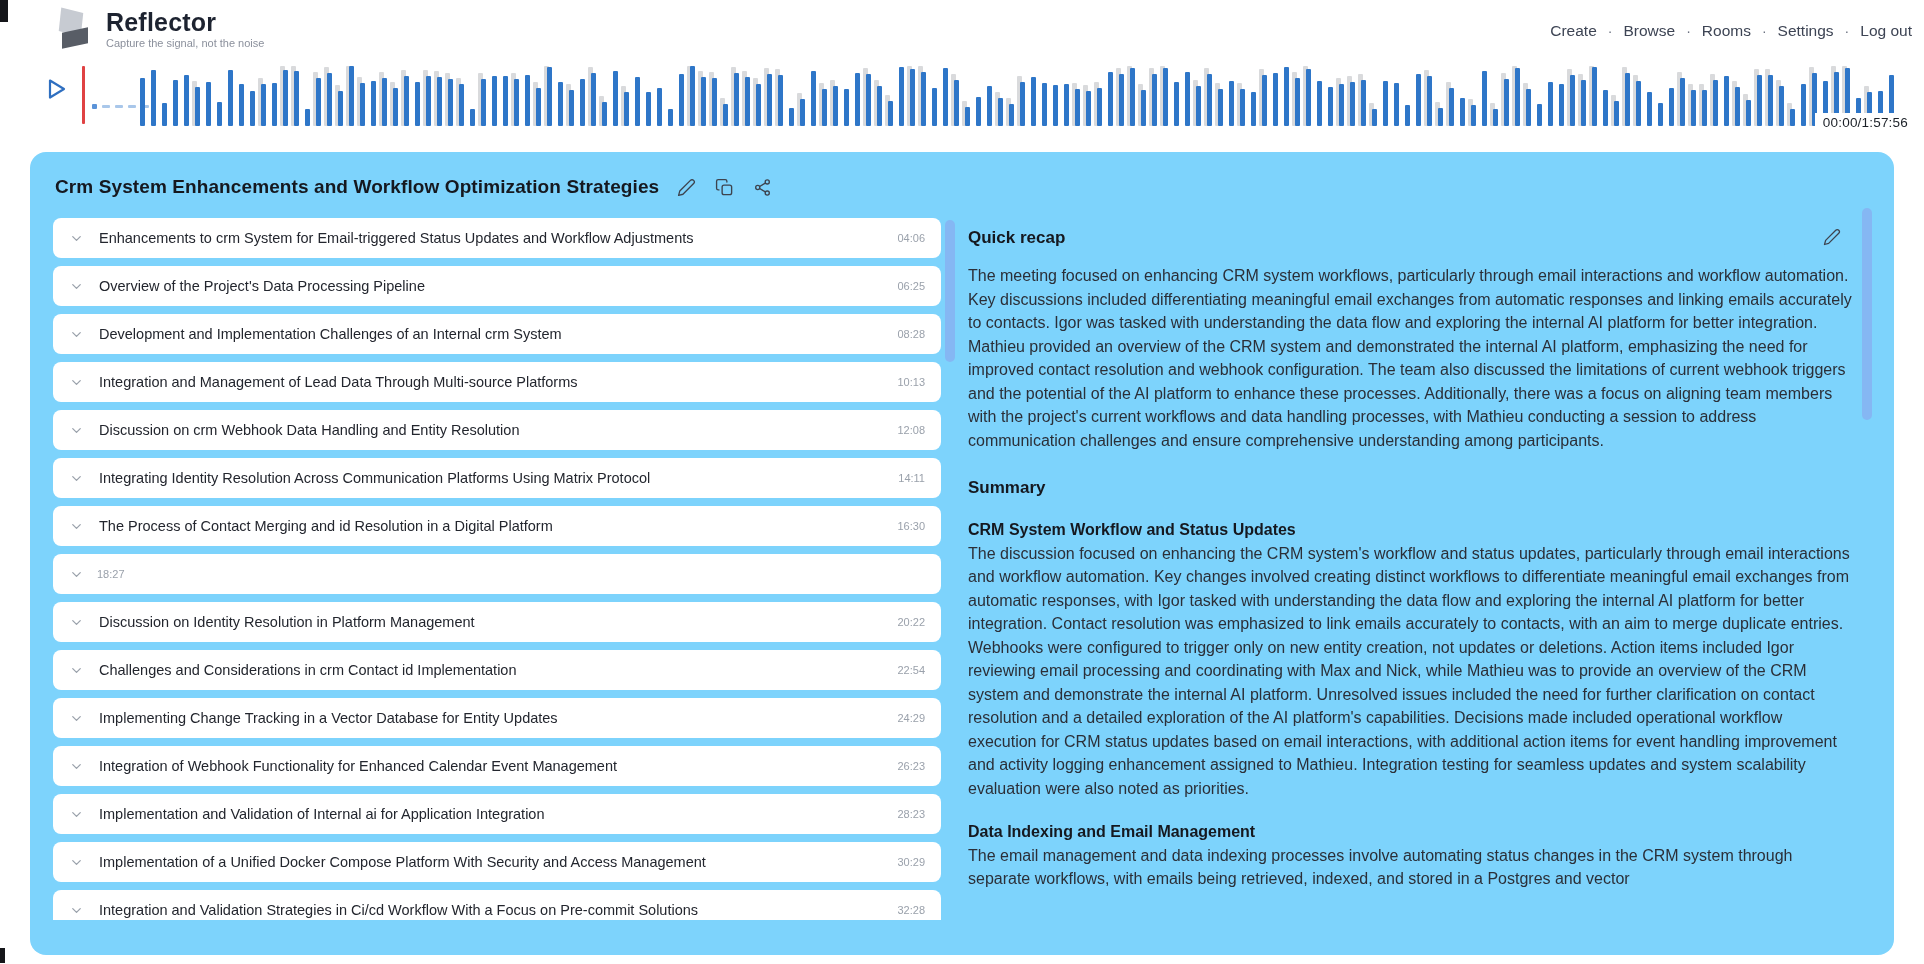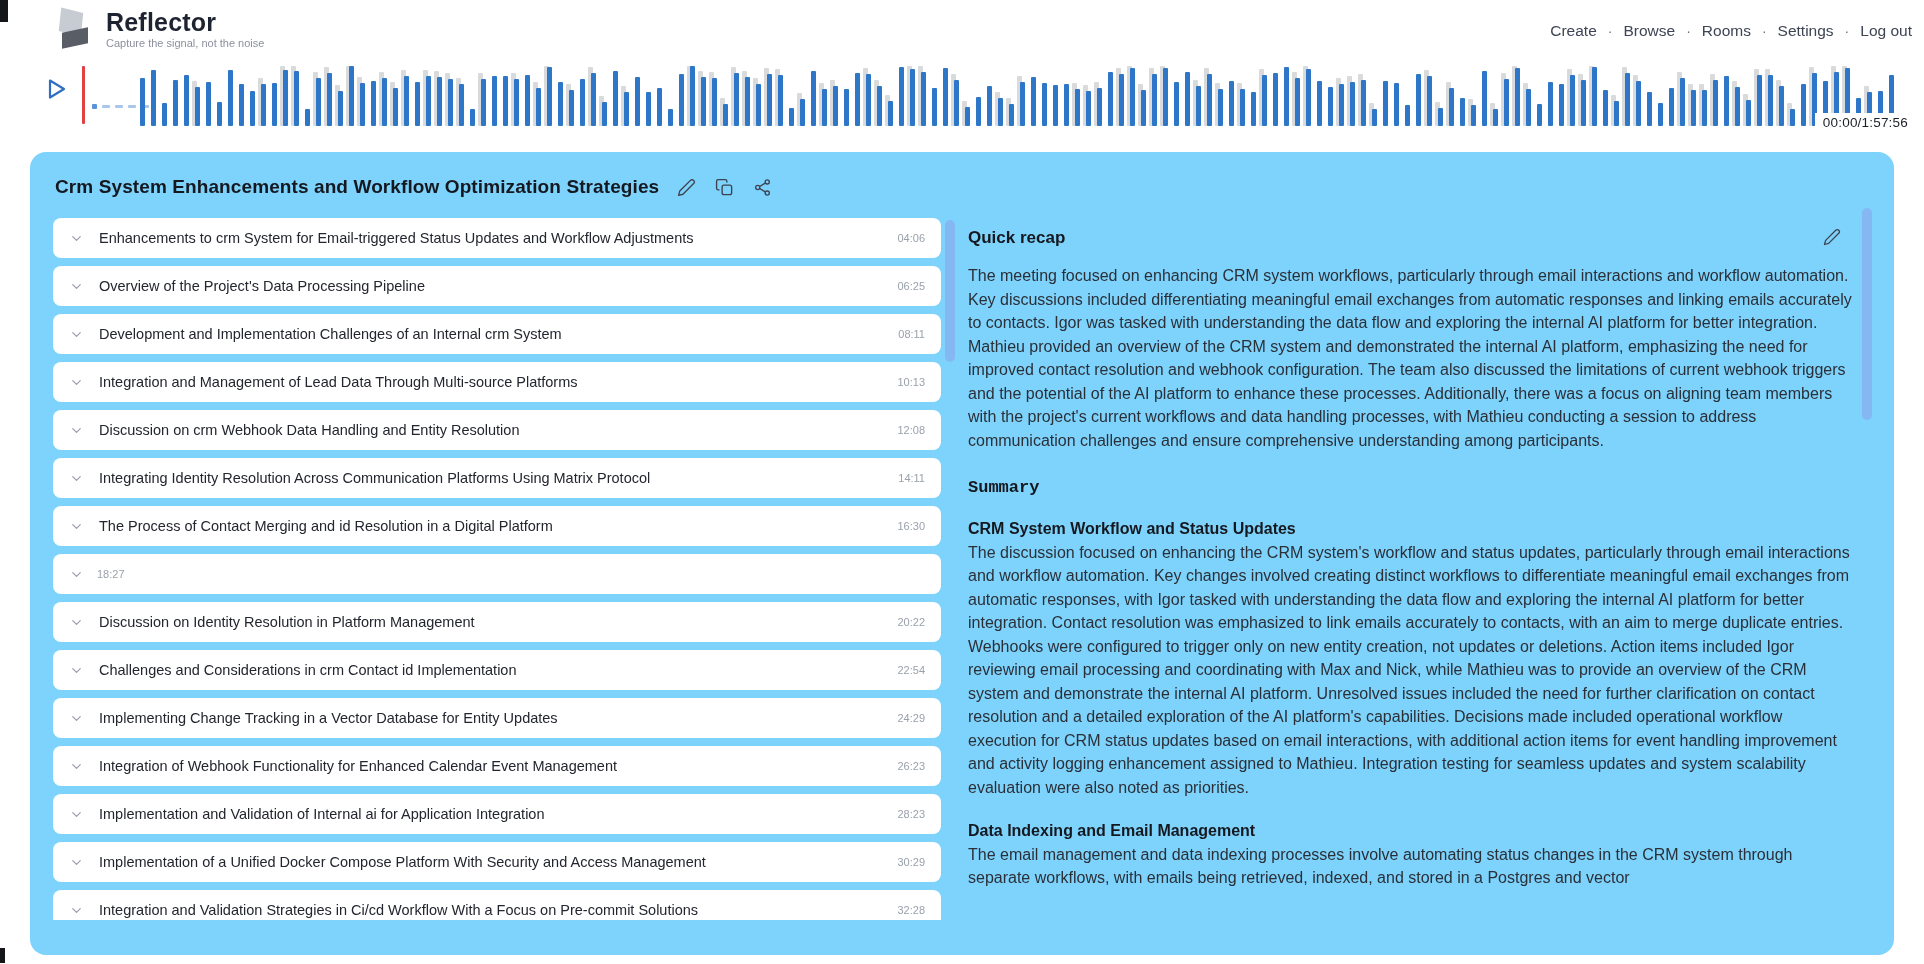--- a/index.html
+++ b/index.html
@@ -49,21 +49,21 @@
 
   .scrollbar{position:absolute;width:10px;border-radius:6px;background:#85b7f3;}
   .left-scrollbar{left:915px;top:68px;height:142px;}
   .right-scrollbar{left:1832px;top:56px;height:212px;}
 
   .right-panel{position:absolute;left:938px;top:56px;width:884px;height:740px;overflow:hidden;padding-top:0;}
   .recap-header{display:flex;align-items:flex-start;justify-content:space-between;margin-top:20px;}
   .right-panel h2{margin:0;font-size:17px;font-weight:700;color:#15181f;}
   .recap-body{margin:16px 0 0 0;}
   .body-text{font-size:16px;line-height:23.5px;color:#2b2f38;}
-  .summary-heading{margin-top:26px !important;font-family:Liberation Mono, monospace;}
+  .summary-heading{margin-top:26px !important;}
   .summary-section h3{margin:20px 0 0 0;font-size:16px;font-weight:700;color:#15181f;line-height:23.5px;}
   .summary-section p{margin:0;}
   .edit-summary{margin:0;width:20px;height:20px;color:#3d434e;background:none;border:none;padding:0;cursor:pointer;flex:none;margin-right:10px;}
 </style>
 </head>
 <body>
 
 <div class="screen">
 
   <div class="artifact artifact-top"></div>
@@ -417,21 +417,21 @@
     <span class="topic-time">06:25</span>
   </div>
 
   <div class="topic-row">
     <span class="chevron">
       <svg width="15" height="15" viewBox="0 0 24 24" fill="none" stroke="currentColor" stroke-width="2" stroke-linecap="round" stroke-linejoin="round">
               <polyline points="6 9 12 15 18 9"></polyline>
             </svg>
     </span>
     <span class="topic-label">Development and Implementation Challenges of an Internal crm System</span>
-    <span class="topic-time">08:11</span>
+    <span class="topic-time">08:28</span>
   </div>
 
   <div class="topic-row">
     <span class="chevron">
       <svg width="15" height="15" viewBox="0 0 24 24" fill="none" stroke="currentColor" stroke-width="2" stroke-linecap="round" stroke-linejoin="round">
               <polyline points="6 9 12 15 18 9"></polyline>
             </svg>
     </span>
     <span class="topic-label">Integration and Management of Lead Data Through Multi-source Platforms</span>
     <span class="topic-time">10:13</span>

